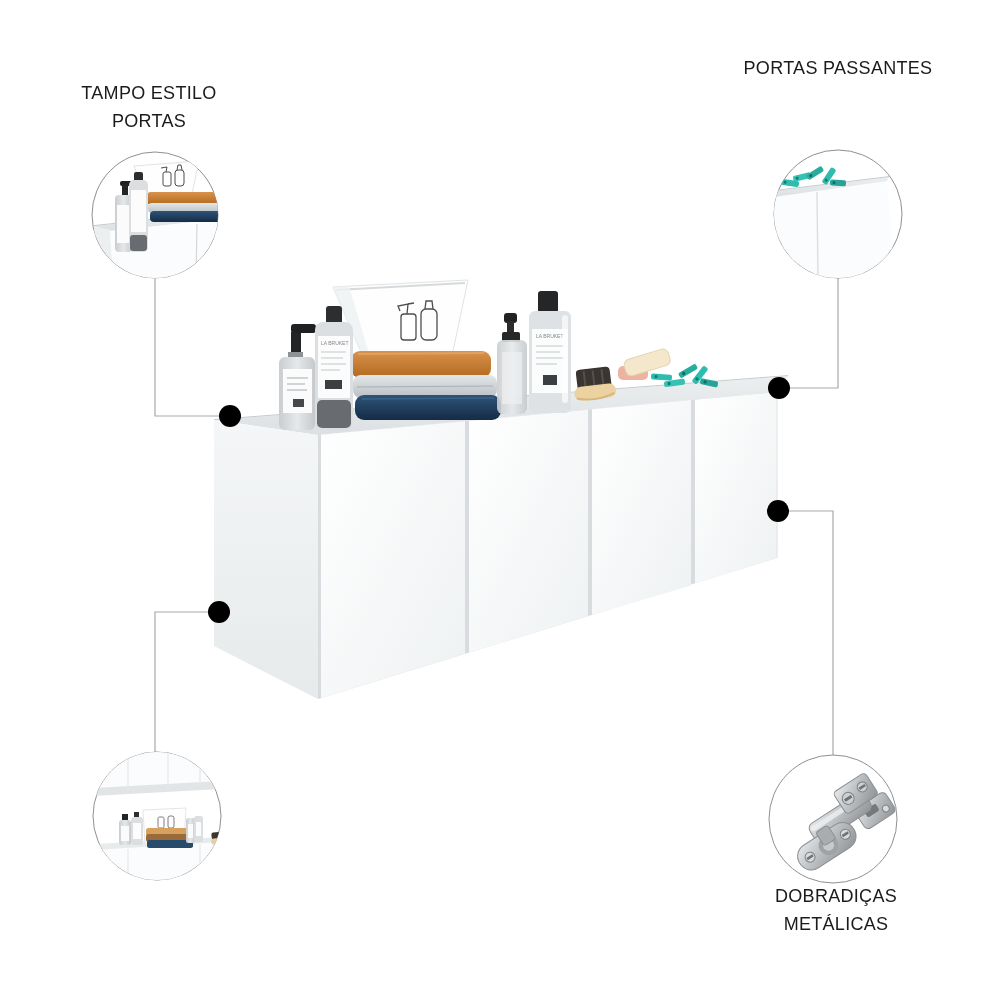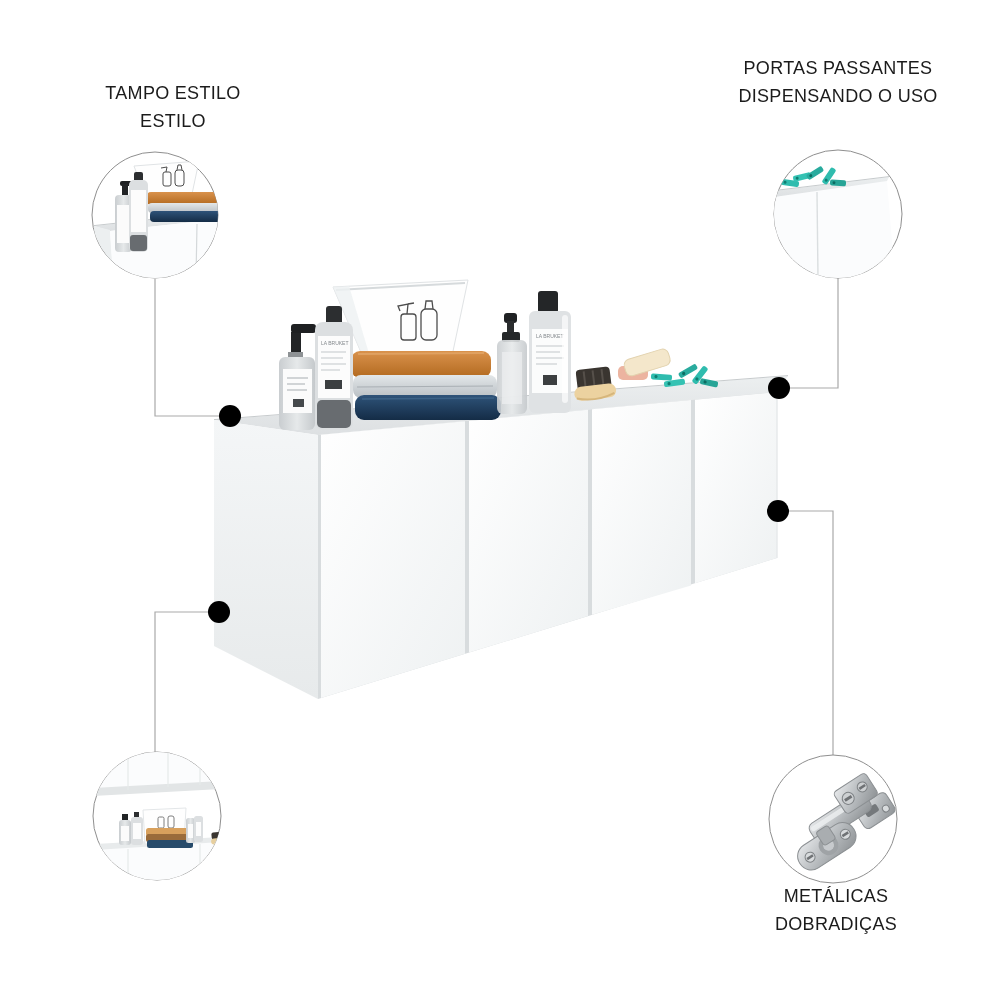--- a/index.html
+++ b/index.html
@@ -336,31 +336,30 @@
     </g>
 
     <g fill="#000000">
       <circle cx="230" cy="416" r="11"></circle>
       <circle cx="219" cy="612" r="11"></circle>
       <circle cx="779" cy="388" r="11"></circle>
       <circle cx="778" cy="511" r="11"></circle>
     </g>
   </svg>
 
-  <div class="callout-label" style="left:53px;top:79px;width:240px;">
+  <div class="callout-label" style="left:29px;top:79px;width:240px;">
     <div>TAMPO ESTILO</div>
-    <div>ESTILO</div>
+    <div>PORTAS</div>
   </div>
 
   <div class="callout-label" style="left:688px;top:54px;width:300px;">
     <div>PORTAS PASSANTES</div>
-    <div>DISPENSANDO O USO</div>
   </div>
 
   <div class="callout-label" style="left:34px;top:882px;width:240px;">
   </div>
 
   <div class="callout-label" style="left:716px;top:882px;width:240px;">
+    <div>DOBRADIÇAS</div>
     <div>METÁLICAS</div>
-    <div>DOBRADIÇAS</div>
   </div>
 
 </div>
 
 </body></html>

